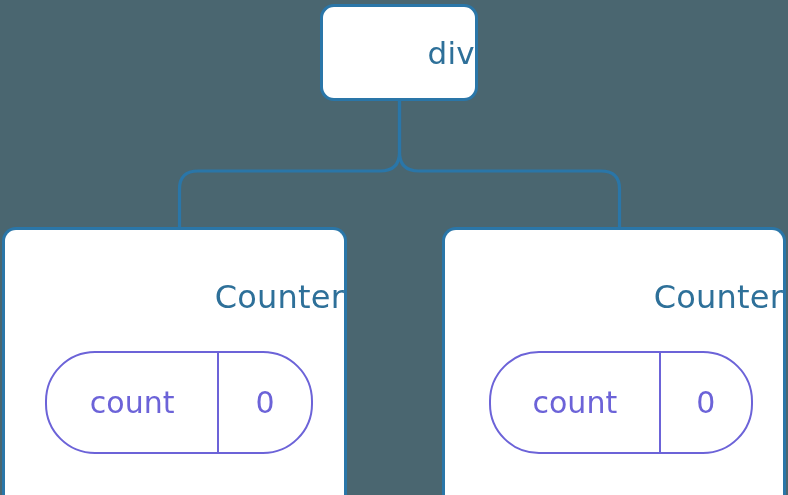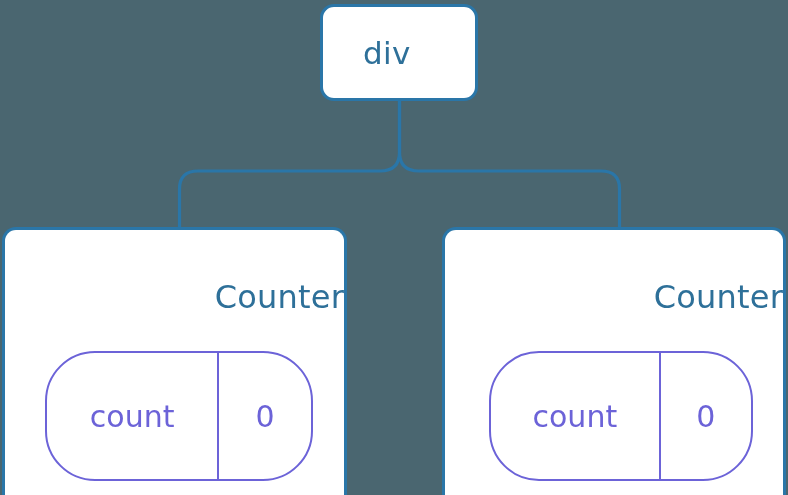--- a/index.html
+++ b/index.html
@@ -38,21 +38,21 @@
     border-radius: 14px;
   }
 
   #node-div {
     left: 320px;
     top: 4px;
     width: 158px;
     height: 97px;
     display: flex;
     align-items: center;
-    justify-content: flex-start;
+    justify-content: flex-end;
     padding-left: 40px;
   }
   #node-div .node-title {
     font-size: 31px;
     color: #2e7099;
     letter-spacing: 0.3px;
   }
 
   .counter-node {
     top: 227px;
@@ -79,21 +79,21 @@
     font-size: 32px;
     color: #2e7099;
     letter-spacing: 0.2px;
   }
 
   
   .state-pill {
     position: absolute;
     top: 121px;
     box-sizing: border-box;
-    height: 130px;
+    height: 103px;
     border: 2px solid #6c63d8;
     border-radius: 50px;
     display: flex;
     align-items: stretch;
     overflow: hidden;
     background: #ffffff;
   }
   #pill-left {
     left: 40px;
     width: 268px;

